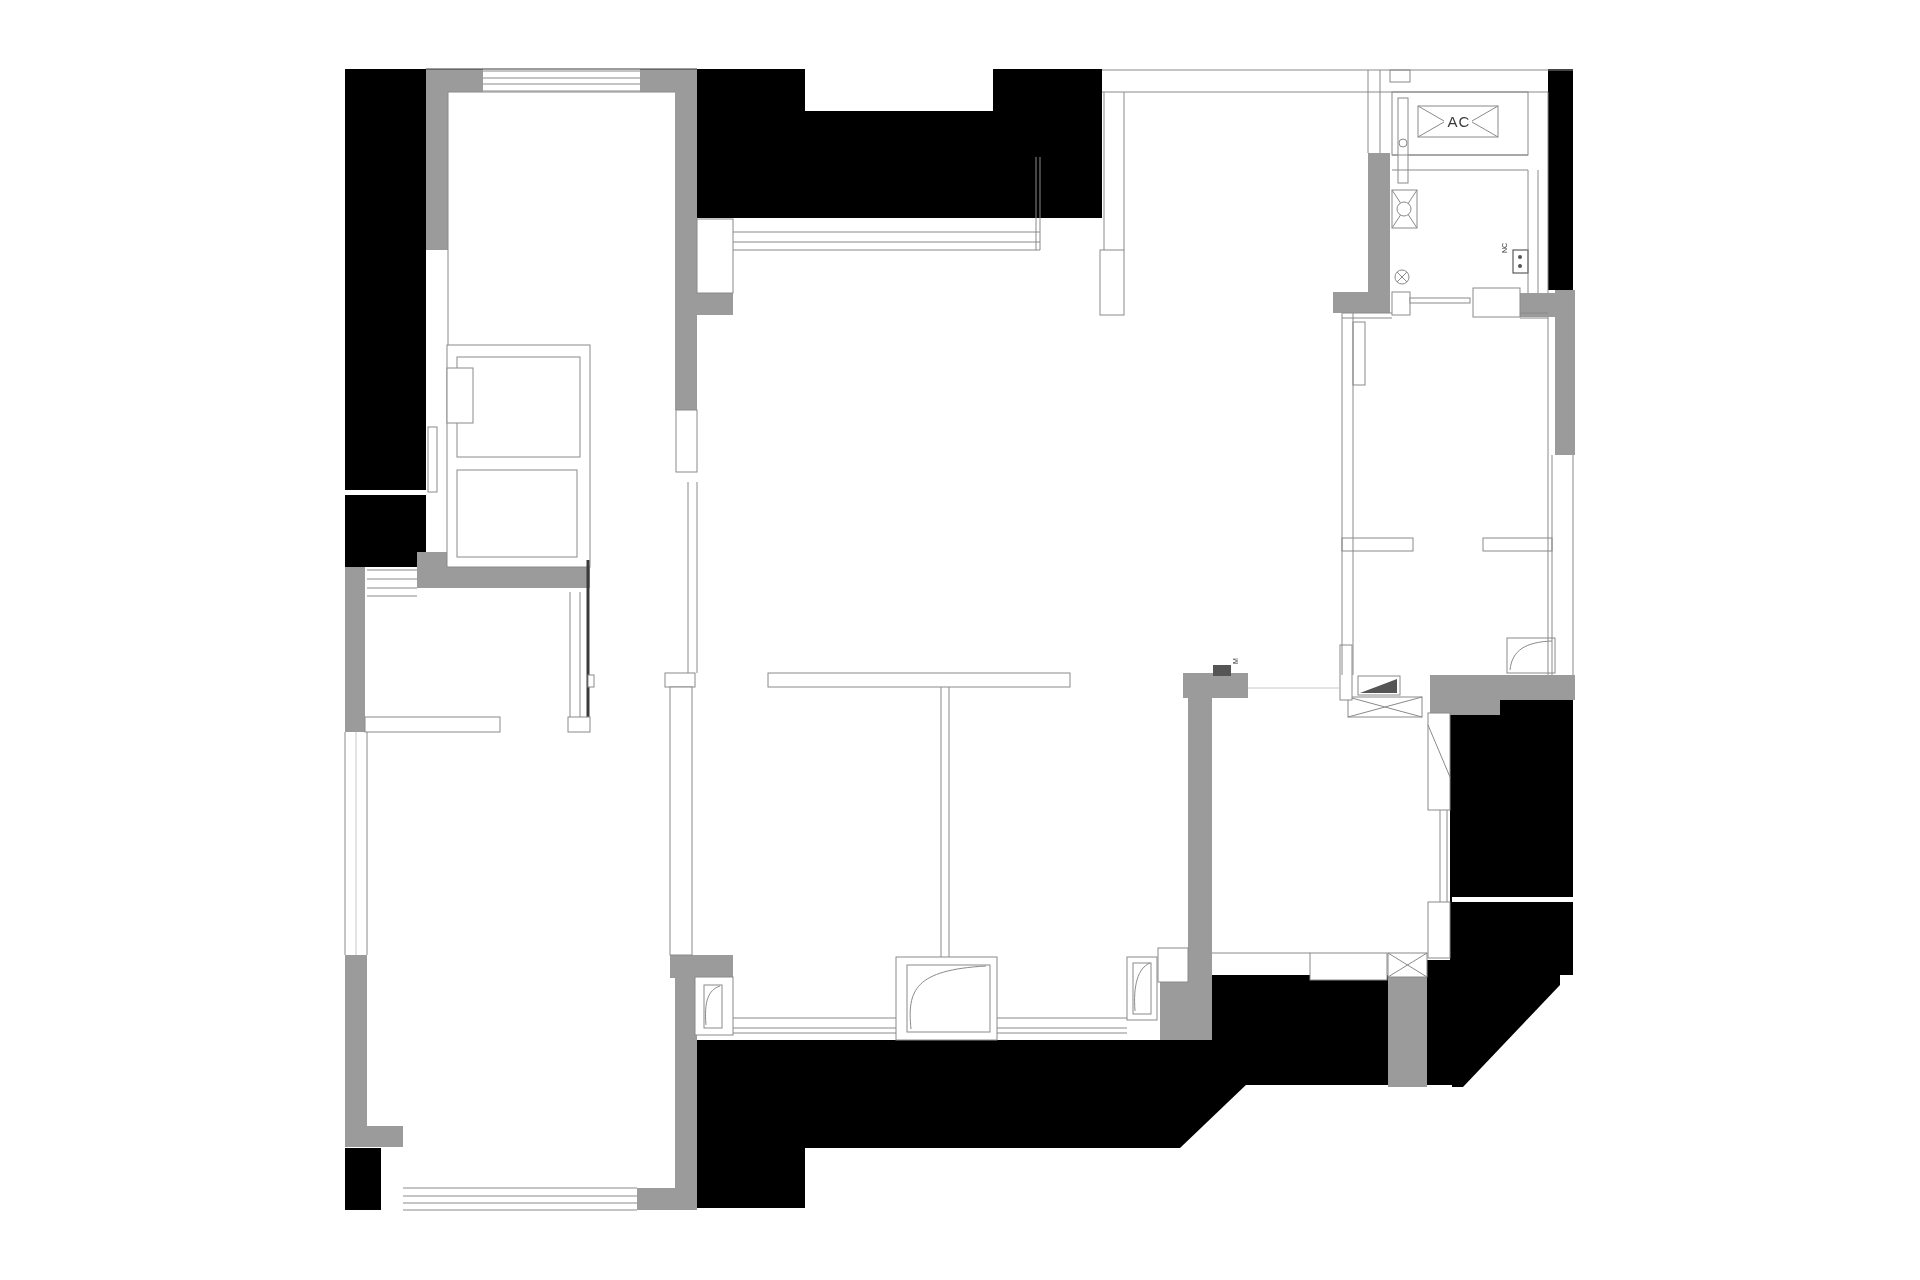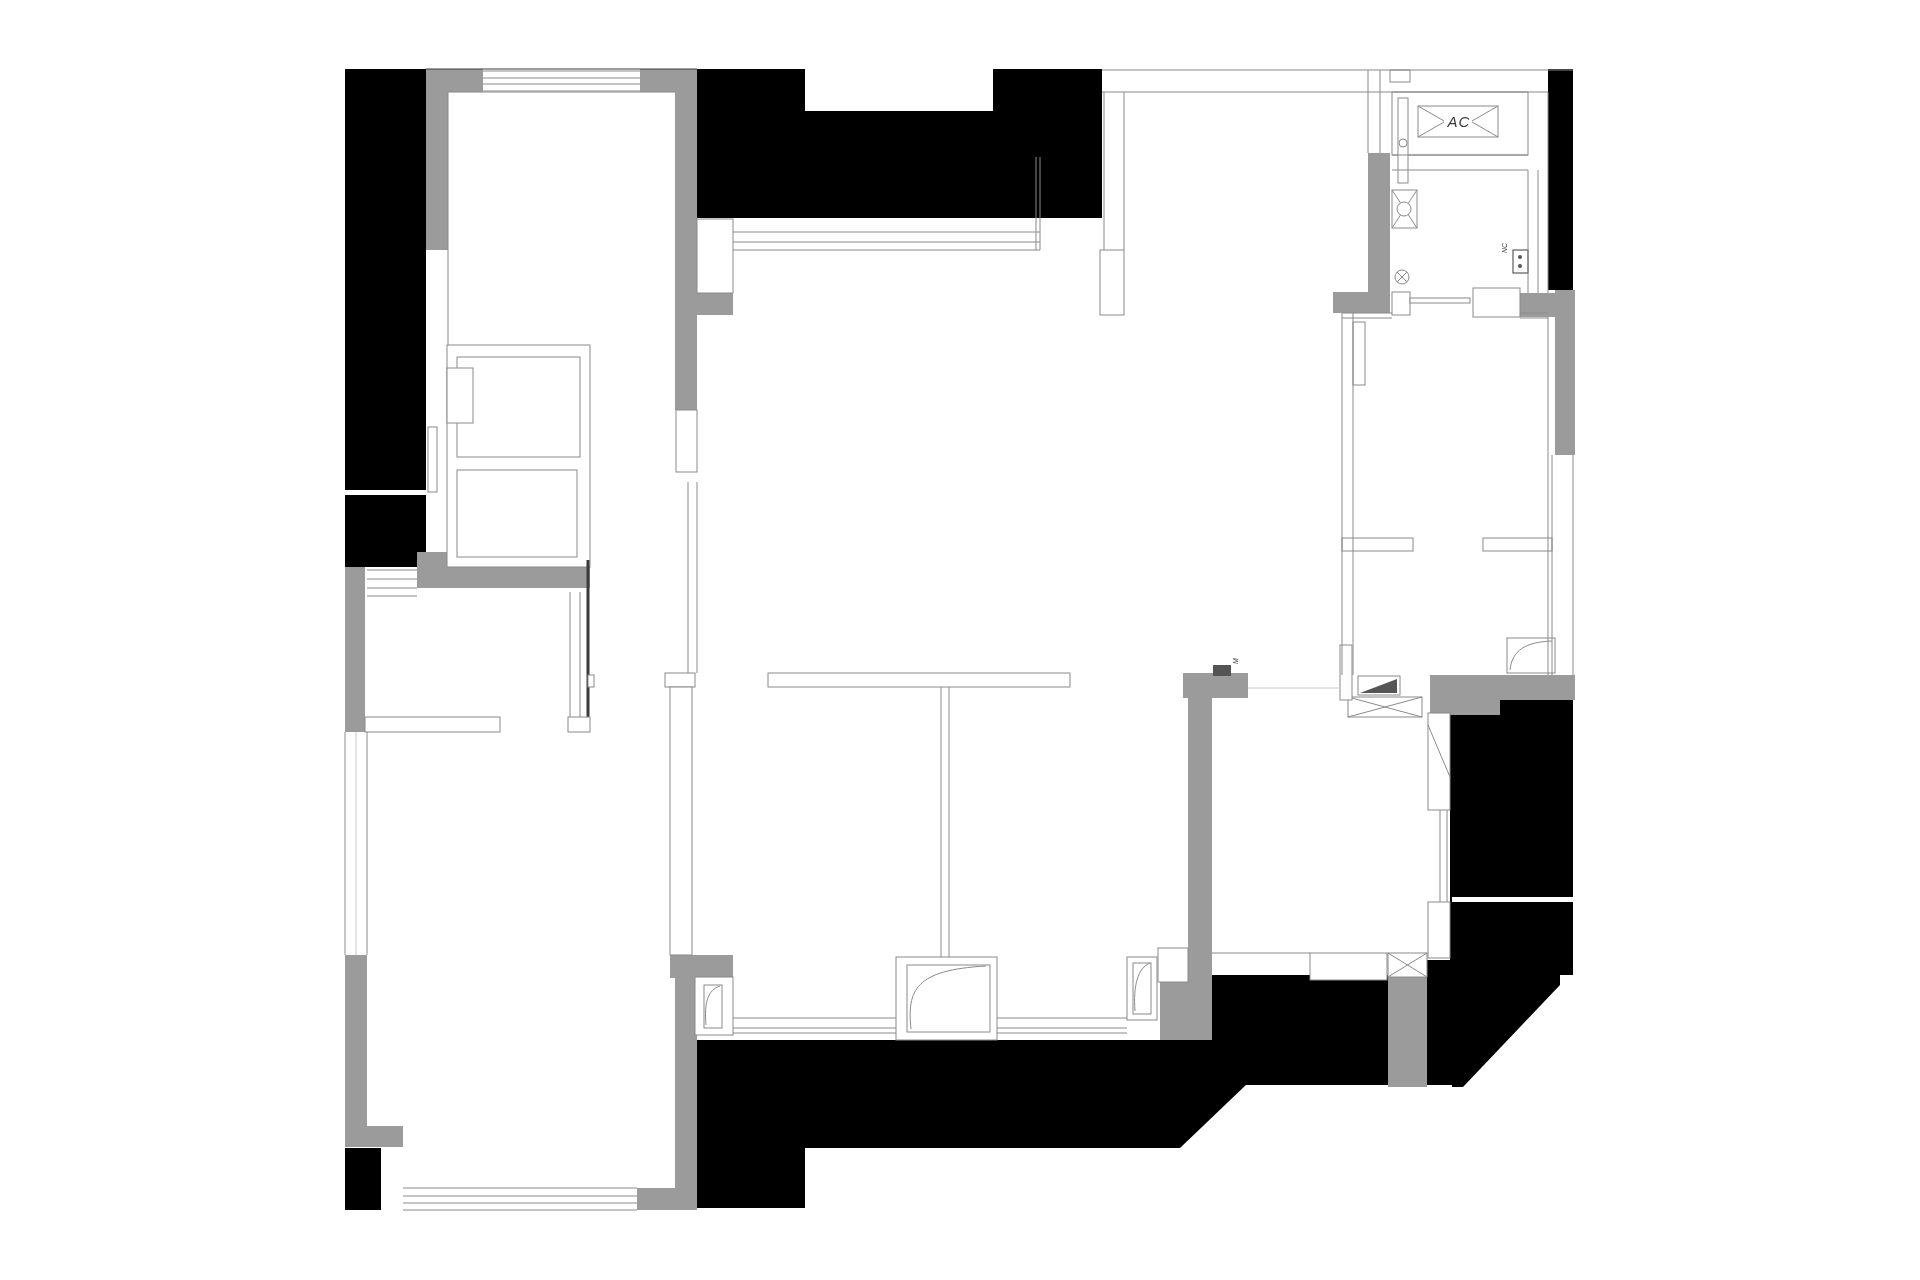--- a/index.html
+++ b/index.html
@@ -1,16 +1,16 @@
 <!DOCTYPE html>
 <html><head>
 <meta charset="utf-8">
 <style>
   html,body{margin:0;padding:0;background:#ffffff;}
-  .stage{position:relative;width:1920px;height:1280px;background:#ffffff;overflow:hidden;font-style:italic;}
+  .stage{position:relative;width:1920px;height:1280px;background:#ffffff;overflow:hidden;}
   svg{display:block;}
   text{font-family:"Liberation Sans", sans-serif;}
 </style>
 </head>
 <body>
 
 <div class="stage">
   <svg width="1920" height="1280" viewBox="0 0 1920 1280" xmlns="http://www.w3.org/2000/svg">
       <rect x="0" y="0" width="1920" height="1280" fill="#ffffff"></rect>
       <rect x="345" y="69" width="81" height="421" fill="#000000"></rect>

